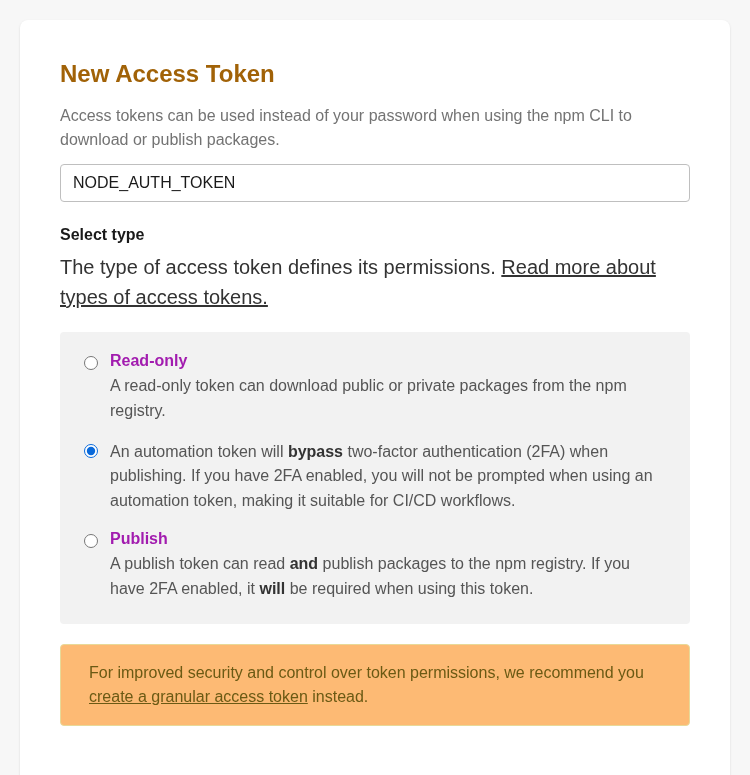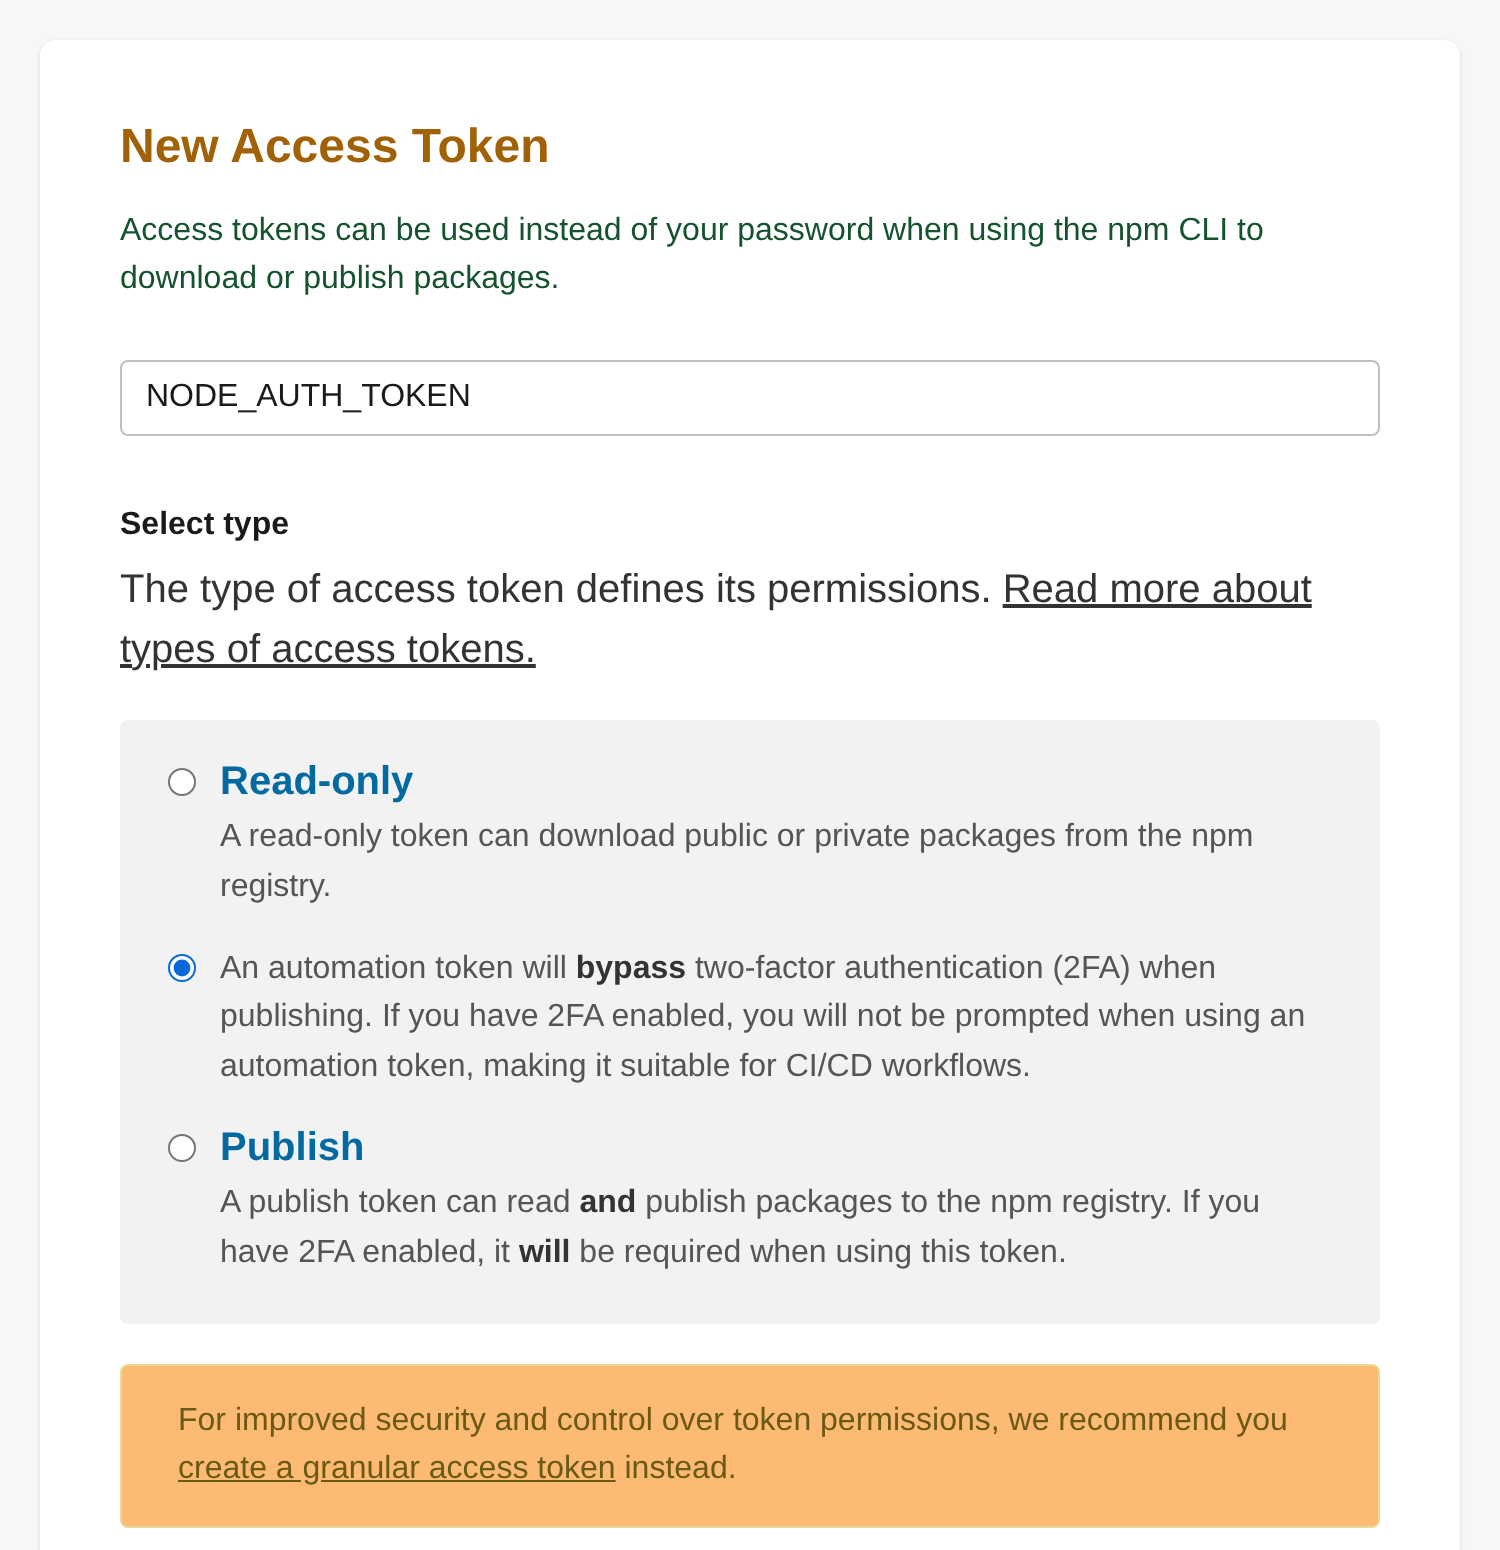--- a/index.html
+++ b/index.html
@@ -23,39 +23,39 @@
     }
     .title {
       font-size: 24px;
       font-weight: 700;
       margin-bottom: 16px;
       color: #a16207;
     }
     .description {
       font-size: 16px;
       line-height: 1.5;
-      color: #14532d;
-      margin-bottom: 28px;
+      color: #737373;
+      margin-bottom: 12px;
     }
     .label {
       font-size: 16px;
       font-weight: 700;
       color: #1a1a1a;
       margin-bottom: 8px;
       display: block;
     }
     .text-input {
       width: 100%;
       padding: 9px 12px;
       font-size: 16px;
       border: 1px solid #bfbfbf;
       border-radius: 4px;
       font-family: inherit;
       color: #1a1a1a;
-      margin-bottom: 36px;
+      margin-bottom: 24px;
     }
     .text-input::placeholder {
       color: #999;
     }
     .subdesc {
       font-size: 20px;
       color: #333;
       margin-bottom: 20px;
       line-height: 1.5;
     }
@@ -82,23 +82,23 @@
       margin-right: 12px;
       width: 14px;
       height: 14px;
       accent-color: #0969da;
       flex-shrink: 0;
     }
     .radio-content {
       flex: 1;
     }
     .radio-title {
-      font-size: 20px;
+      font-size: 16px;
       font-weight: 700;
-      color: #0369a1;
+      color: #a21caf;
       margin-bottom: 4px;
     }
     .radio-desc {
       font-size: 16px;
       color: #555;
       line-height: 1.55;
     }
     .radio-desc strong {
       font-weight: 700;
       color: #333;

